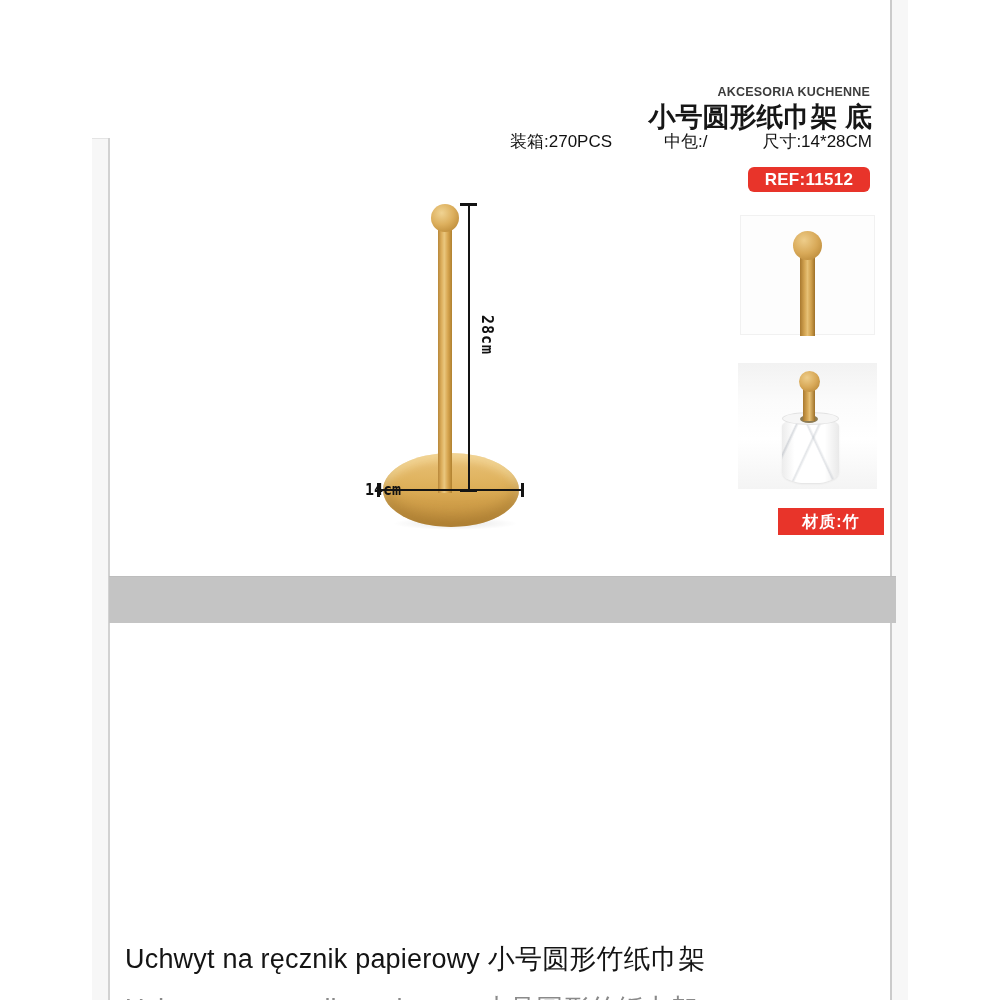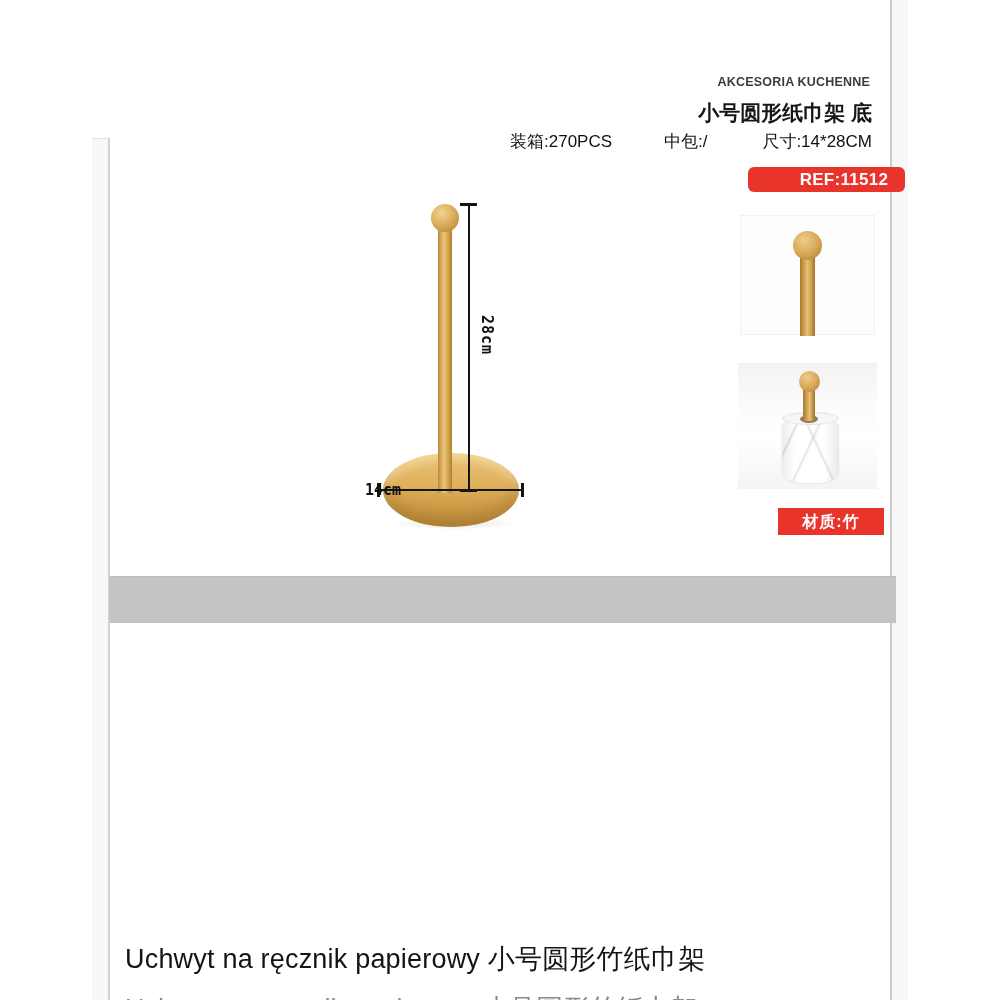--- a/index.html
+++ b/index.html
@@ -10,30 +10,30 @@
   }
   #screen{position:absolute;left:0;top:0;width:1000px;height:1000px;}
 
   
   .left-gutter{position:absolute;left:92px;top:138px;width:16px;height:862px;background:#f7f7f7;border-top:1px solid #e4e4e4;}
   .left-border{position:absolute;left:108px;top:138px;width:2px;height:862px;background:#d2d2d2;}
   .right-border{position:absolute;left:890px;top:0;width:2px;height:1000px;background:#cbcbcb;}
   .right-gutter{position:absolute;left:892px;top:0;width:16px;height:1000px;background:#f7f7f7;}
 
   
-  .category{position:absolute;right:130px;top:75px;font-size:12.5px;font-weight:700;color:#3c3c3c;letter-spacing:.2px;}
-  .product-name{position:absolute;right:128px;top:99px;font-size:21px;font-weight:700;color:#161616;}
+  .category{position:absolute;right:130px;top:85px;font-size:12.5px;font-weight:700;color:#3c3c3c;letter-spacing:.2px;}
+  .product-name{position:absolute;right:128px;top:99px;font-size:27px;font-weight:700;color:#161616;}
   .spec{position:absolute;top:130px;font-size:17px;font-weight:400;color:#111;}
   .spec.packing{left:510px;}
   .spec.inner-pack{left:664px;}
   .spec.size{right:128px;}
   .ref-badge{
     position:absolute;left:748px;top:167px;width:122px;height:25px;
     background:#e8342a;border-radius:6px;color:#fff;font-size:17px;font-weight:700;
-    text-align:center;line-height:25px;letter-spacing:.3px;padding-left:35px;
+    text-align:center;line-height:25px;letter-spacing:.3px;
   }
 
   
   .holder-ball{
     position:absolute;left:431px;top:204px;width:28px;height:28px;border-radius:50%;
     background:radial-gradient(circle at 38% 32%, #f0d392 0%, #ddb05e 45%, #c08f3c 80%, #a87c30 100%);
   }
   .holder-pole{
     position:absolute;left:438px;top:225px;width:14px;height:268px;
     background:linear-gradient(90deg,#b8873a 0%,#dcae5c 25%,#eac77e 45%,#d8a650 70%,#b0812f 100%);

